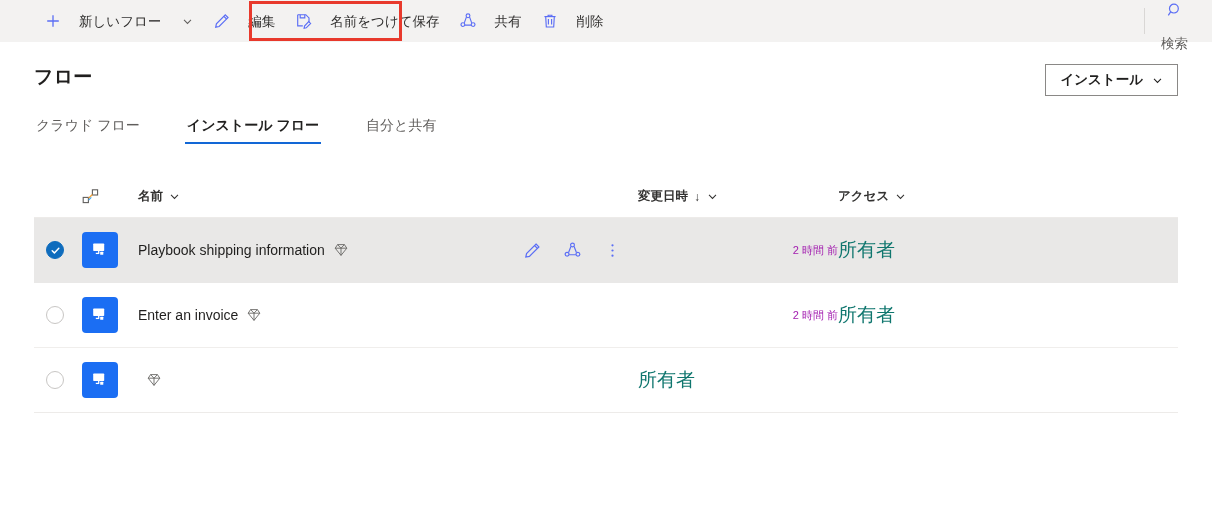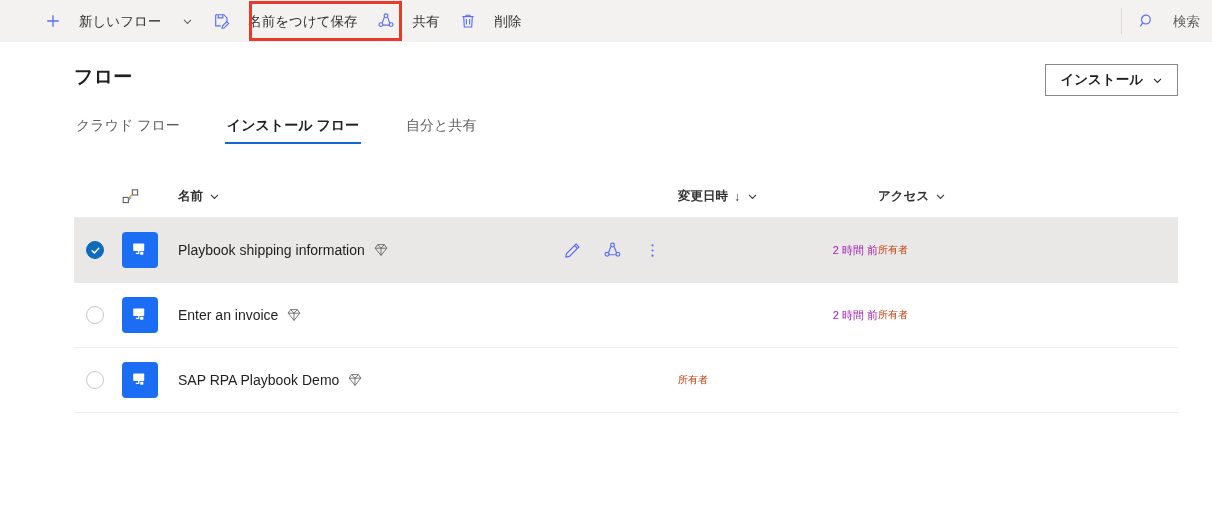--- a/index.html
+++ b/index.html
@@ -70,41 +70,41 @@
   .cmd-spacer { flex: 1 1 auto; }
 
   .cmd-divider {
     width: 1px;
     height: 26px;
     background: #d9d7d5;
     margin-right: 6px;
   }
 
   .search-btn {
-    padding-right: 12px;
+    padding-right: 24px;
+    flex-direction: column;
   }
   .search-btn .cmd-label { color: #605e5c; }
 
   
   .highlight-box {
     position: absolute;
     left: 249px;
     top: 1px;
     width: 153px;
     height: 40px;
     border: 3px solid #e8392c;
     pointer-events: none;
     z-index: 5;
   }
 
   
   .page {
     padding: 0 34px;
     position: relative;
-    margin-left: 40px;
   }
 
   .page-head {
     display: flex;
     align-items: flex-start;
     justify-content: space-between;
     padding-top: 20px;
   }
 
   .page-title {
@@ -302,22 +302,22 @@
 
   .mod-cell {
     flex: 0 0 200px;
     font-size: 11px;
     color: #a21caf;
     text-align: right;
   }
 
   .access-cell {
     flex: 1 1 auto;
-    font-size: 10px;
-    color: #c2410c;
+    font-size: 19px;
+    color: #0f766e;
   }
 </style>
 </head>
 <body>
 
 <div class="command-bar">
 
   <button class="cmd-btn">
     <span class="cmd-icon">
       <svg width="16" height="16" viewBox="0 0 16 16" fill="none" stroke="currentColor" stroke-width="1.3">
@@ -325,20 +325,29 @@
       </svg>
     </span>
     <span class="cmd-label">新しいフロー</span>
     <span class="chev">
       <svg width="11" height="11" viewBox="0 0 12 12" fill="none" stroke="currentColor" stroke-width="1.1">
         <path d="M2.2 4.3 6 8.1l3.8-3.8"></path>
       </svg>
     </span>
   </button>
 
+  <button class="cmd-btn">
+    <span class="cmd-icon">
+      <svg width="16" height="16" viewBox="0 0 16 16" fill="none" stroke="currentColor" stroke-width="1.2">
+        <path d="M11.3 1.9 14 4.6 5.1 13.5l-3.4.7.7-3.4z"></path>
+        <path d="M9.9 3.3 12.6 6"></path>
+      </svg>
+    </span>
+    <span class="cmd-label">編集</span>
+  </button>
 
   <button class="cmd-btn">
     <span class="cmd-icon">
       <svg width="16" height="16" viewBox="0 0 16 16" fill="none" stroke="currentColor" stroke-width="1.15">
         <path d="M1.7 1.7h8.1l3.2 3.2v4.2"></path>
         <path d="M1.7 1.7v11.1h5.1"></path>
         <path d="M4.2 1.7v3.1h4.6V1.7"></path>
         <path d="M12.7 8.6 14.6 10.5 10.3 14.8l-2.2.4.4-2.2z"></path>
       </svg>
     </span>
@@ -555,21 +564,20 @@
           <svg width="20" height="20" viewBox="0 0 20 20" fill="none" stroke="#ffffff" stroke-width="1.3">
             <rect x="3.2" y="3.6" width="11" height="7.4" rx="0.7" fill="#ffffff" stroke="none"></rect>
             <path d="M8.7 11v2.2"></path>
             <path d="M5.8 13.4h3.4"></path>
             <rect x="10.2" y="11.7" width="3.1" height="3.1" rx="0.5" fill="#ffffff" stroke="none"></rect>
           </svg>
         </span>
       </div>
 
       <div class="name-cell">
-        <span class="flow-name">SAP RPA Playbook Demo</span>
         <span class="premium-icon">
           <svg width="14" height="14" viewBox="0 0 14 14" fill="none" stroke="#605e5c" stroke-width="0.85">
             <path d="M1.2 5.2 7 12.4l5.8-7.2L10.4 1.6H3.6z"></path>
             <path d="M1.2 5.2h11.6M3.6 1.6 7 5.2l3.4-3.6M7 5.2v7.2"></path>
           </svg>
         </span>
         <span class="row-actions hidden"></span>
       </div>
 
       <div class="access-cell">所有者</div>

